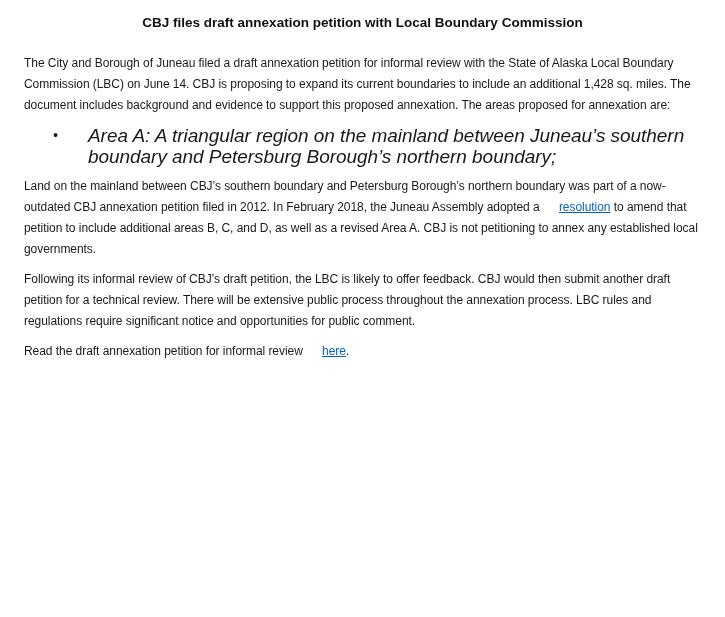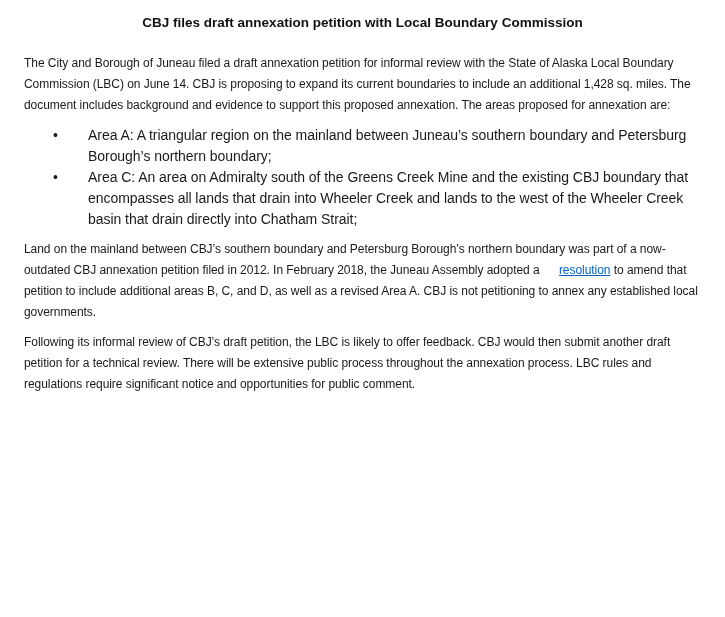--- a/index.html
+++ b/index.html
@@ -35,23 +35,24 @@
     margin: 0 0 9px 0;
     letter-spacing: -0.05px;
   }
   .para-gap-lg {
     margin-bottom: 18px;
   }
   ul.areas {
     list-style: none;
     margin: 0 0 9px 0;
     padding: 0 0 0 64px;
-    font-size: 14px;
+    font-size: 19px;
     line-height: 21px;
     letter-spacing: -0.05px;
+    font-style: italic;
   }
   ul.areas li {
     position: relative;
     margin: 0;
   }
   ul.areas li::before {
     content: "\2022";
     position: absolute;
     left: -35px;
     top: 0;
@@ -68,22 +69,22 @@
 <body>
 
 <div class="page">
 
   <h1 class="title">CBJ files draft annexation petition with Local Boundary Commission</h1>
 
   <p class="para">The City and Borough of Juneau filed a draft annexation petition for informal review with the State of Alaska Local Boundary Commission (LBC) on June 14. CBJ is proposing to expand its current boundaries to include an additional 1,428 sq. miles. The document includes background and evidence to support this proposed annexation. The areas proposed for annexation are:</p>
 
   <ul class="areas">
     <li>Area A: A triangular region on the mainland between Juneau’s southern boundary and Petersburg Borough’s northern boundary;</li>
-    <li>Area C: An area on Admiralty south of the Greens Creek Mine and the existing CBJ boundary that encompasses all lands that drain into Wheeler Creek and lands to the west of the Wheeler Creek basin that drain directly into Chatham Strait;</li>
   </ul>
 
   <p class="para"><span>Land on the mainland between CBJ’s southern boundary and Petersburg Borough’s northern boundary was part of a now-outdated CBJ annexation petition filed in 2012. In February 2018, the Juneau Assembly adopted a </span><a class="link" href="#">resolution</a><span> to amend that petition to include additional areas B, C, and D, as well as a revised Area A. CBJ is not petitioning to annex any established local governments.</span></p>
 
   <p class="para">Following its informal review of CBJ’s draft petition, the LBC is likely to offer feedback. CBJ would then submit another draft petition for a technical review. There will be extensive public process throughout the annexation process. LBC rules and regulations require significant notice and opportunities for public comment.</p>
 
 
+  <p class="para para-gap-lg"><span>Read the draft annexation petition for informal review </span><a class="link" href="#">here</a><span>.</span></p>
 
 </div>
 
 </body></html>

